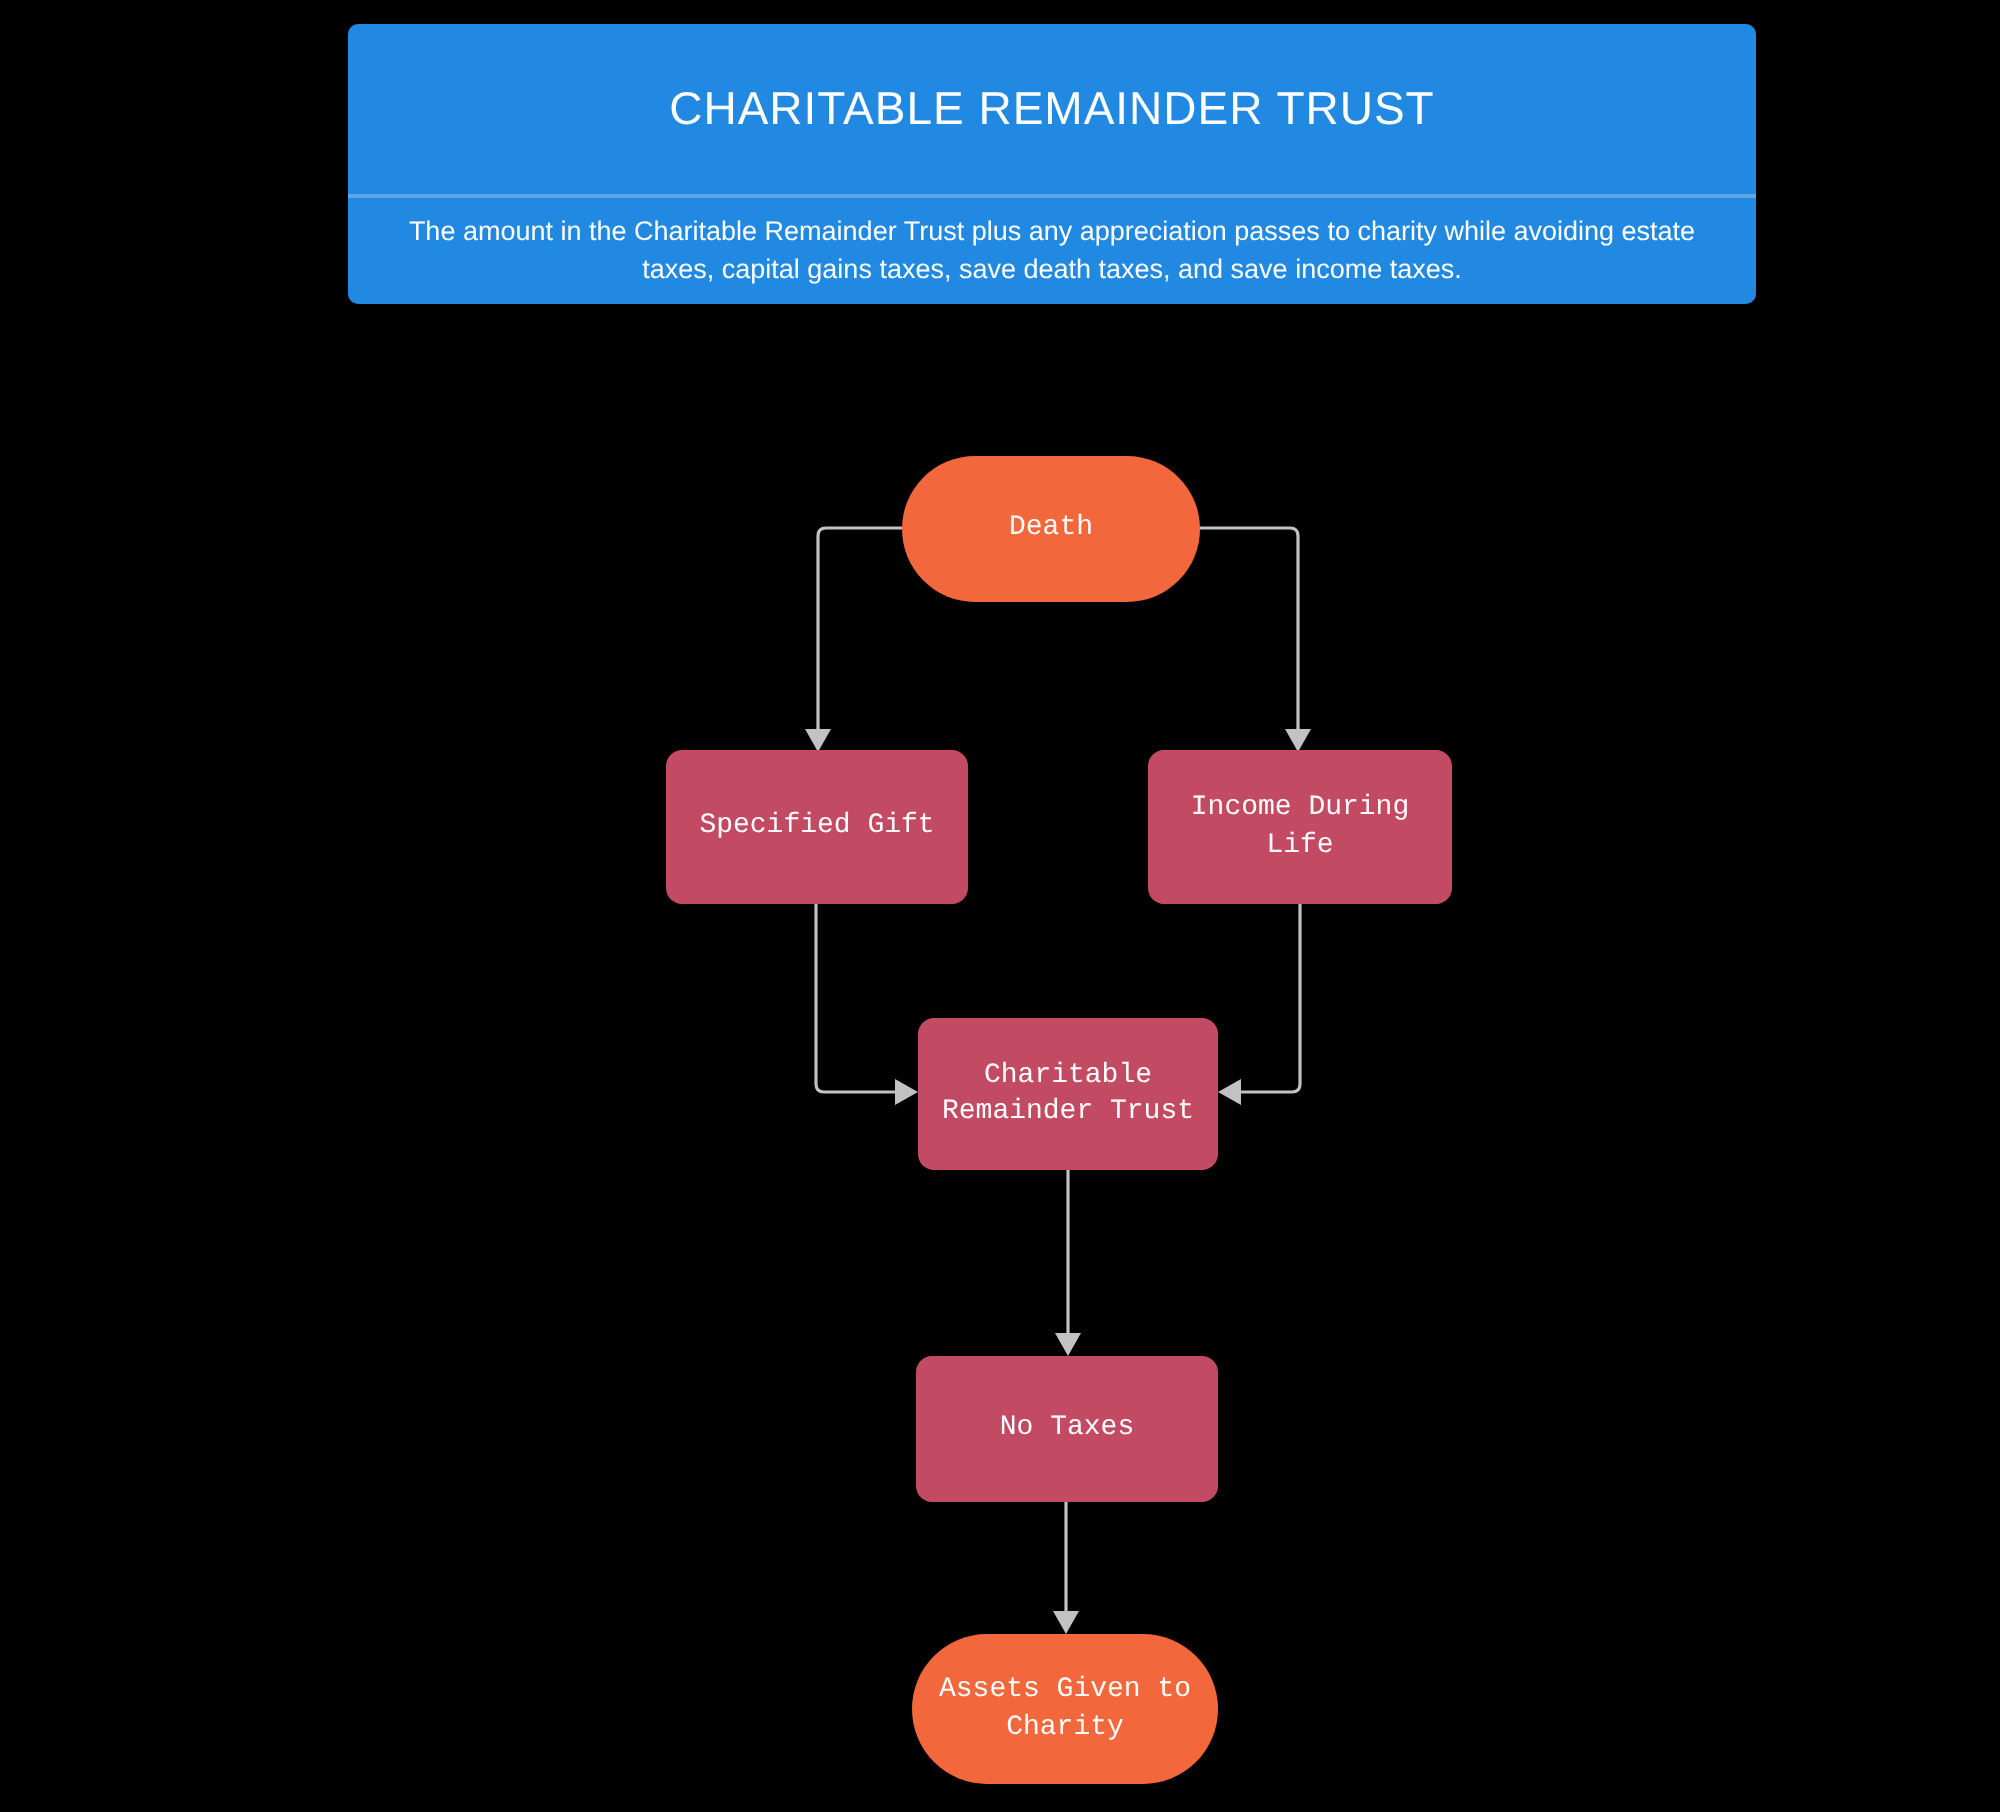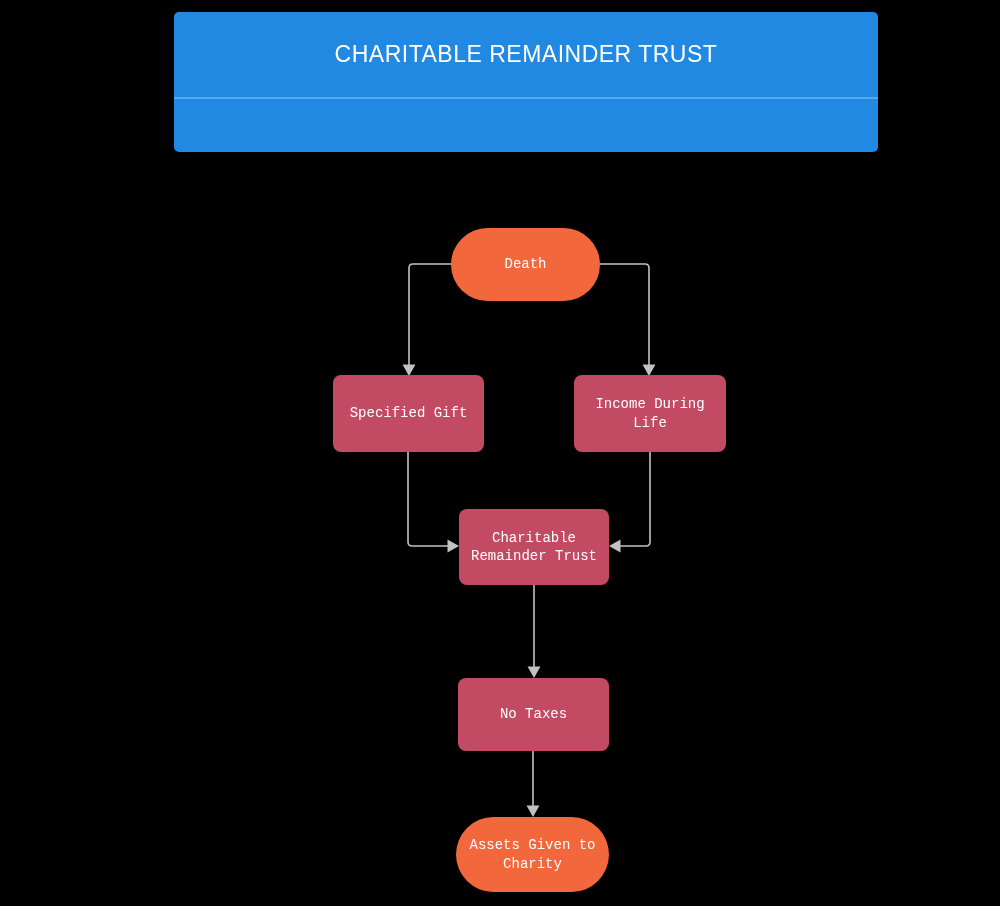--- a/index.html
+++ b/index.html
@@ -113,20 +113,23 @@
   .node-assets           { left: 430px; top: 817px; width: 153px; height: 75px; }
 </style>
 </head>
 <body>
 
 <div class="canvas">
 
   <div class="header">
     <div class="header-title">CHARITABLE REMAINDER TRUST</div>
     <div class="header-divider"></div>
+    <div class="header-subtitle">
+      <span>The amount in the Charitable Remainder Trust plus any appreciation passes to charity while avoiding estate taxes, capital gains taxes, save death taxes, and save income taxes.</span>
+    </div>
   </div>
 
   <svg class="connectors" viewBox="0 0 1000 906" xmlns="http://www.w3.org/2000/svg">
 
     <g>
       <path d="M 425 264 H 387 Q 383 264 383 268 V 366"></path>
       <polygon points="376.5,364.5 389.5,364.5 383,376"></polygon>
     </g>
 
     <g>

